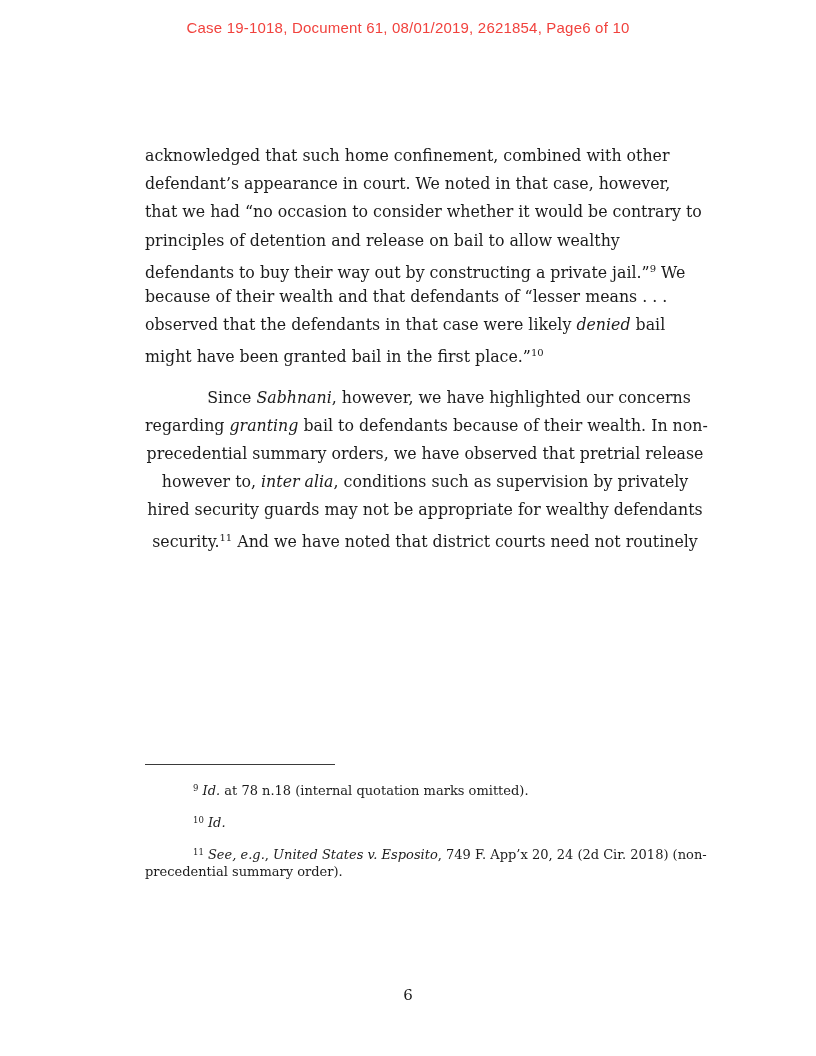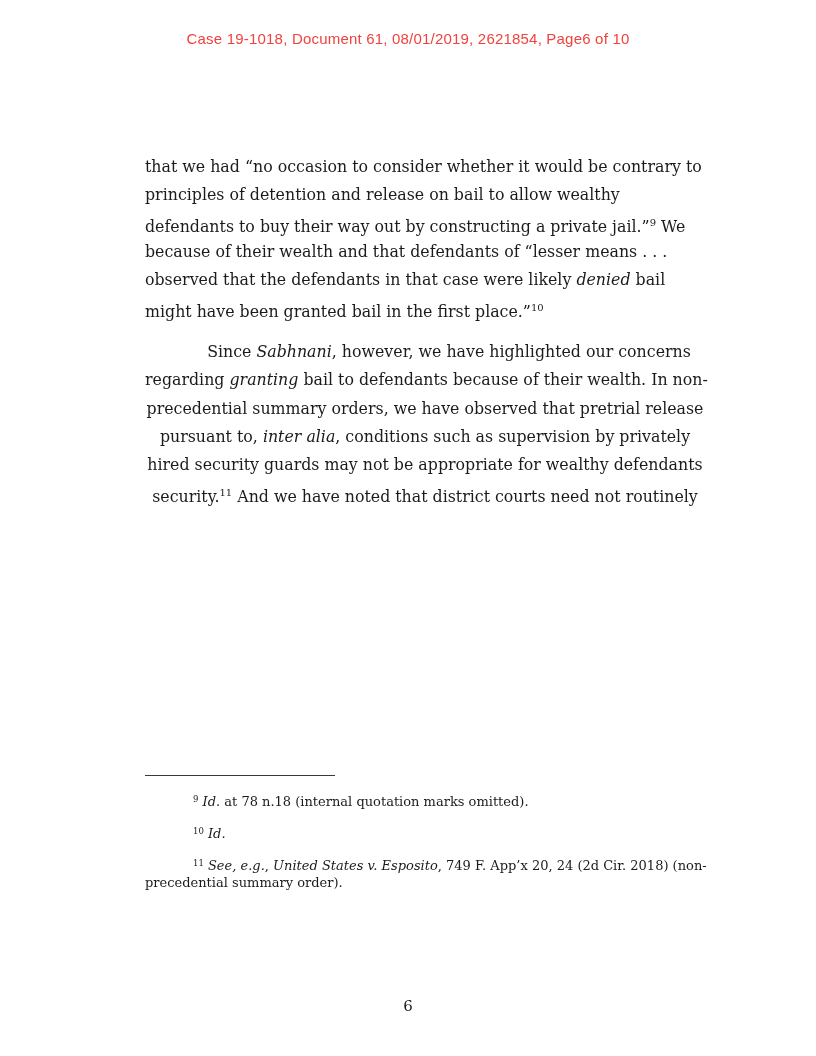--- a/index.html
+++ b/index.html
@@ -8,21 +8,20 @@
     background: #ffffff;
   }
   .page {
     position: relative;
     width: 816px;
     height: 1020px;
     background: #ffffff;
     font-family: "DejaVu Serif", serif;
     color: #1b1b1b;
     overflow: hidden;
-    margin-top: 11px;
   }
   .stamp {
     position: absolute;
     top: 19px;
     left: 0;
     width: 100%;
     text-align: center;
     font-family: "Liberation Sans", sans-serif;
     font-size: 15px;
     letter-spacing: 0.2px;
@@ -86,32 +85,34 @@
 </style>
 </head>
 <body>
 
 <div class="page">
 
   <div class="stamp" style="color: rgb(241, 66, 61);">Case 19-1018, Document 61, 08/01/2019, 2621854, Page6 of 10</div>
 
   <div class="body-text" id="body-container">
       <div class="para">
+        <div class="line"><span>acknowledged that such home confinement, combined with other</span></div>
+        <div class="line"><span>defendant’s appearance in court. We noted in that case, however,</span></div>
         <div class="line"><span>that we had “no occasion to consider whether it would be contrary to</span></div>
         <div class="line"><span>principles of detention and release on bail to allow wealthy</span></div>
         <div class="line"><span>defendants to buy their way out by constructing a private jail.”</span><span class="sup">9</span><span> We</span></div>
         <div class="line"><span>because of their wealth and that defendants of “lesser means . . .</span></div>
         <div class="line"><span>observed that the defendants in that case were likely </span><span class="it">denied</span><span> bail</span></div>
         <div class="line"><span>might have been granted bail in the first place.”</span><span class="sup">10</span></div>
       </div>
       <div class="para indented">
         <div class="line"><span>Since </span><span class="it">Sabhnani</span><span>, however, we have highlighted our concerns</span></div>
         <div class="line"><span>regarding </span><span class="it">granting</span><span> bail to defendants because of their wealth. In non-</span></div>
         <div class="line"><span>precedential summary orders, we have observed that pretrial release</span></div>
-        <div class="line"><span>pursuant to, </span><span class="it">inter alia</span><span>, conditions such as supervision by privately</span></div>
+        <div class="line"><span>however to, </span><span class="it">inter alia</span><span>, conditions such as supervision by privately</span></div>
         <div class="line"><span>hired security guards may not be appropriate for wealthy defendants</span></div>
         <div class="line"><span>security.</span><span class="sup">11</span><span> And we have noted that district courts need not routinely</span></div>
       </div>
     </div>
 
   <div class="footnotes">
     <div class="fn-rule"></div>
     <div id="fn-container">
         <div class="fn">
           <div class="line"><span class="sup">9</span><span> </span><span class="it">Id.</span><span> at 78 n.18 (internal quotation marks omitted).</span></div>

